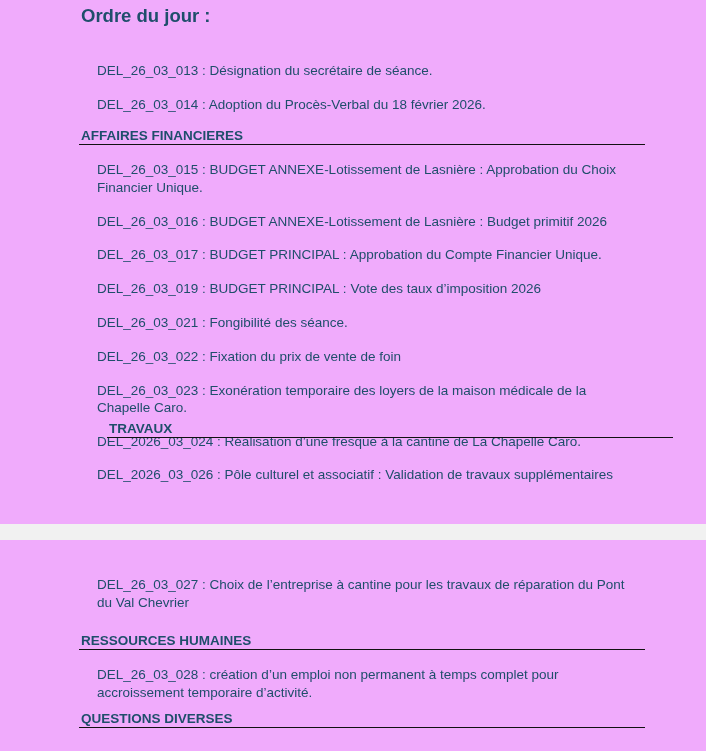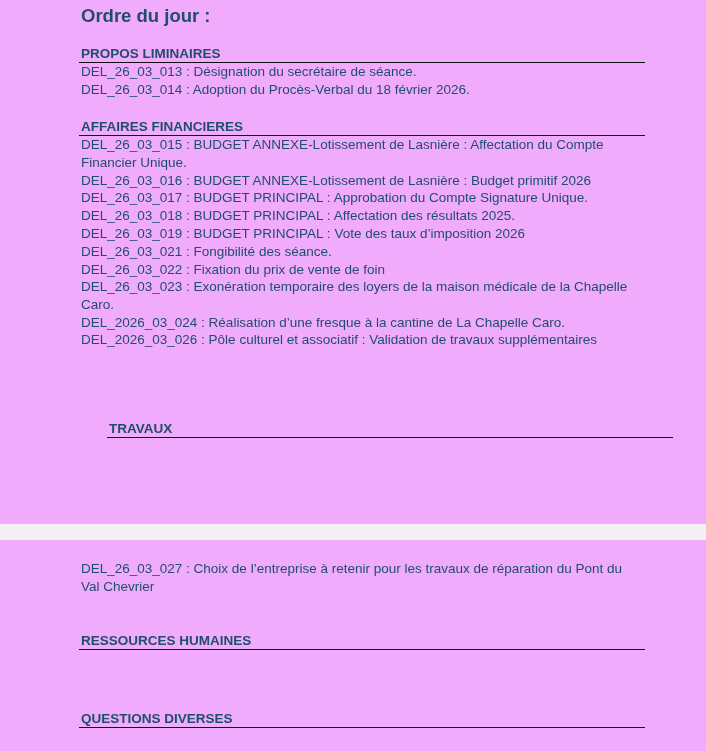--- a/index.html
+++ b/index.html
@@ -15,66 +15,67 @@
     .gap { position: absolute; left: 0; top: 524px; width: 706px; height: 16px; background: #f1f1f1; }
     .page2 { top: 540px; height: 211px; }
     .content { position: absolute; left: 81px; width: 562px; }
     .title { font-size: 18.5px; line-height: 22px; margin: 0; position: absolute; left: 81px; top: 5px; }
     .section { position: absolute; left: 79px; width: 566px; }
     .section-head {
       font-size: 13.5px; font-weight: bold; line-height: 16px;
       padding-left: 2px; border-bottom: 1px solid #111; padding-bottom: 0;
     }
     .items { padding-left: 2px; padding-right: 2px; }
-    .item { font-size: 13.5px; line-height: 17.8px; margin: 0; }
+    .item { font-size: 13.5px; line-height: 17.8px; margin: 16px; }
     .justify { text-align: justify; text-align-last: left; }
     .item.j2 { line-height: 16.5px; }
   </style>
 </head>
 <body>
 
 <div class="page page1">
   <h1 class="title">Ordre du jour :</h1>
 
   <div class="section" style="top:46px;">
-    <div class="section-head">PROPOS LIMINAIRES</div>
     <div class="items">
       <p class="item">DEL_26_03_013 : Désignation du secrétaire de séance.</p>
       <p class="item">DEL_26_03_014 : Adoption du Procès-Verbal du 18 février 2026.</p>
     </div>
   </div>
 
-  <div class="section" style="top:119px;">
+  <div class="section" style="top:128px;">
     <div class="section-head">AFFAIRES FINANCIERES</div>
     <div class="items">
-      <p class="item">DEL_26_03_015 : BUDGET ANNEXE-Lotissement de Lasnière : Affectation du Compte Financier Unique.</p>
+      <p class="item">DEL_26_03_015 : BUDGET ANNEXE-Lotissement de Lasnière : Approbation du Choix Financier Unique.</p>
       <p class="item">DEL_26_03_016 : BUDGET ANNEXE-Lotissement de Lasnière : Budget primitif 2026</p>
-      <p class="item">DEL_26_03_017 : BUDGET PRINCIPAL : Approbation du Compte Signature Unique.</p>
-      <p class="item">DEL_26_03_018 : BUDGET PRINCIPAL : Affectation des résultats 2025.</p>
+      <p class="item">DEL_26_03_017 : BUDGET PRINCIPAL : Approbation du Compte Financier Unique.</p>
       <p class="item">DEL_26_03_019 : BUDGET PRINCIPAL : Vote des taux d’imposition 2026</p>
       <p class="item">DEL_26_03_021 : Fongibilité des séance.</p>
       <p class="item">DEL_26_03_022 : Fixation du prix de vente de foin</p>
       <p class="item">DEL_26_03_023 : Exonération temporaire des loyers de la maison médicale de la Chapelle Caro.</p>
       <p class="item">DEL_2026_03_024 : Réalisation d’une fresque à la cantine de La Chapelle Caro.</p>
       <p class="item j2">DEL_2026_03_026 : Pôle culturel et associatif : Validation de travaux supplémentaires</p>
     </div>
   </div>
 
   <div class="section" style="top:421px;margin-left:28px;">
     <div class="section-head">TRAVAUX</div>
   </div>
 </div>
 
 <div class="gap"></div>
 
 <div class="page page2">
   <div class="content" style="top:20px;">
-    <p class="item">DEL_26_03_027 : Choix de l’entreprise à retenir pour les travaux de réparation du Pont du Val Chevrier</p>
+    <p class="item">DEL_26_03_027 : Choix de l’entreprise à cantine pour les travaux de réparation du Pont du Val Chevrier</p>
   </div>
 
   <div class="section" style="top:93px;">
     <div class="section-head">RESSOURCES HUMAINES</div>
+    <div class="items">
+      <p class="item">DEL_26_03_028 : création d’un emploi non permanent à temps complet pour accroissement temporaire d’activité.</p>
+    </div>
   </div>
 
   <div class="section" style="top:171px;">
     <div class="section-head">QUESTIONS DIVERSES</div>
   </div>
 </div>
 
 </body></html>

